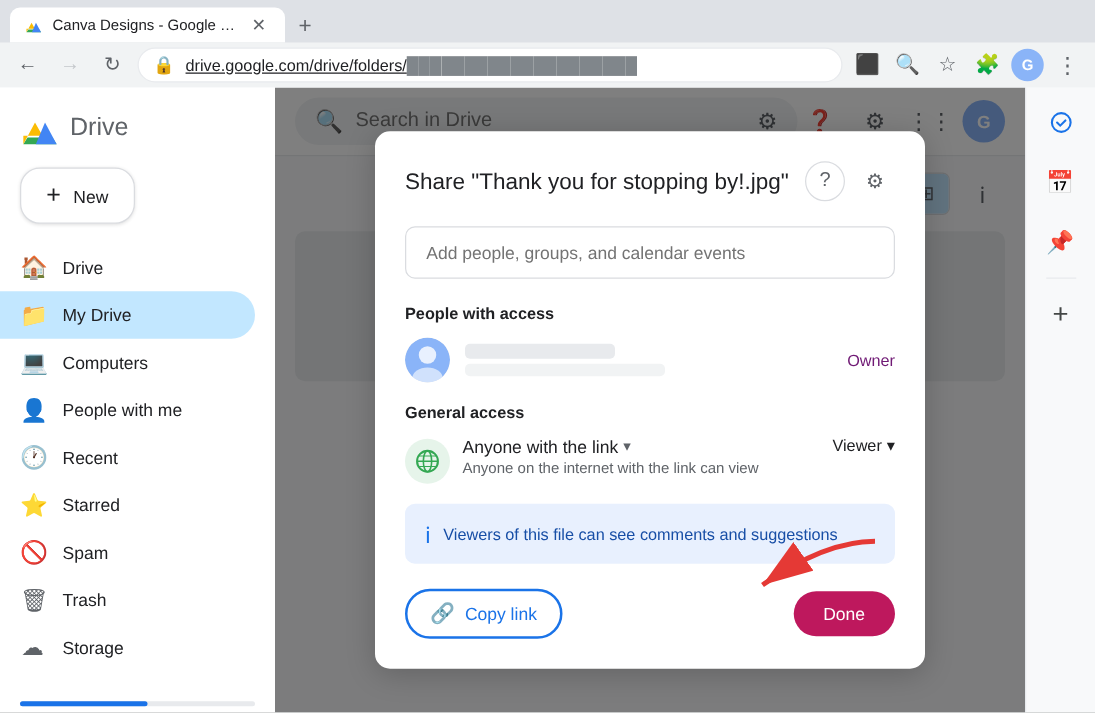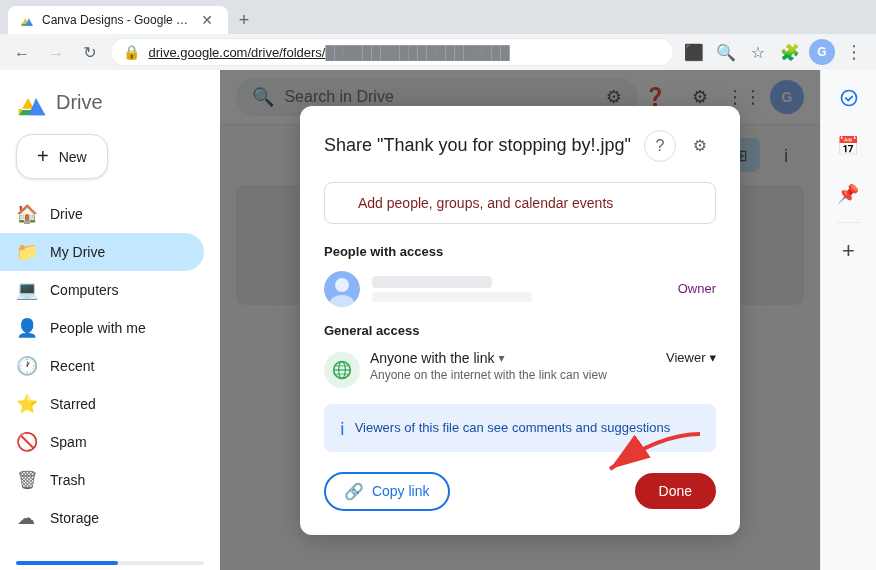--- a/index.html
+++ b/index.html
@@ -80,21 +80,21 @@
     .access-icon svg { width: 20px; height: 20px; }
     .access-info { flex: 1; }
     .access-title-row { display: flex; align-items: center; gap: 4px; margin-bottom: 2px; }
     .access-title { font-size: 14px; color: #202124; font-weight: 500; }
     .access-dropdown-arrow { color: #5f6368; font-size: 12px; }
     .access-desc { font-size: 12px; color: #5f6368; }
     .access-role { display: flex; align-items: center; gap: 4px; font-size: 13px; color: #202124; cursor: pointer; }
     .info-banner { background: #e8f0fe; border-radius: 8px; padding: 12px 16px; display: flex; align-items: center; gap: 10px; margin-bottom: 20px; font-size: 13px; color: #174ea6; }
     .dialog-footer { display: flex; align-items: center; justify-content: space-between; }
     .copy-link-btn { display: flex; align-items: center; gap: 8px; padding: 8px 18px; border: 2px solid #1a73e8; border-radius: 20px; background: #fff; color: #1a73e8; font-size: 14px; font-weight: 500; cursor: pointer; }
-    .done-btn { padding: 10px 24px; background: #b91c1c; color: #fff; border: none; border-radius: 20px; font-size: 14px; font-weight: 500; cursor: pointer; }
+    .done-btn { padding: 10px 24px; background: #be185d; color: #fff; border: none; border-radius: 20px; font-size: 14px; font-weight: 500; cursor: pointer; }
   </style>
 </head>
 <body>
 
 <div>
   <div class="browser-chrome">
     <div class="tab-bar">
       <div class="tab">
 
         <svg class="tab-favicon" viewBox="0 0 24 24">
@@ -234,21 +234,21 @@
 
         <div class="dialog-header">
           <span class="dialog-title">Share "Thank you for stopping by!.jpg"</span>
           <div class="dialog-header-icons">
             <div class="dialog-icon-btn" style="font-size:16px; border:1px solid #dadce0; border-radius:50%;">?</div>
             <div class="dialog-icon-btn" style="font-size:16px;">⚙</div>
           </div>
         </div>
 
         <div class="people-input">
-          <span style="color:#7f1d1d; font-size:14px;margin-left:17px;">Add people, groups, and calendar events</span>
+          <span style="color:#737373; font-size:14px;">Add people, groups, and calendar events</span>
         </div>
 
         <div>
           <div class="section-title">People with access</div>
           <div class="person-row">
             <div class="person-avatar">
               <svg viewBox="0 0 36 36" width="36" height="36">
                 <circle cx="18" cy="18" r="18" fill="#8ab4f8"></circle>
                 <circle cx="18" cy="14" r="7" fill="#fff" opacity="0.8"></circle>
                 <ellipse cx="18" cy="32" rx="12" ry="8" fill="#fff" opacity="0.6"></ellipse>

